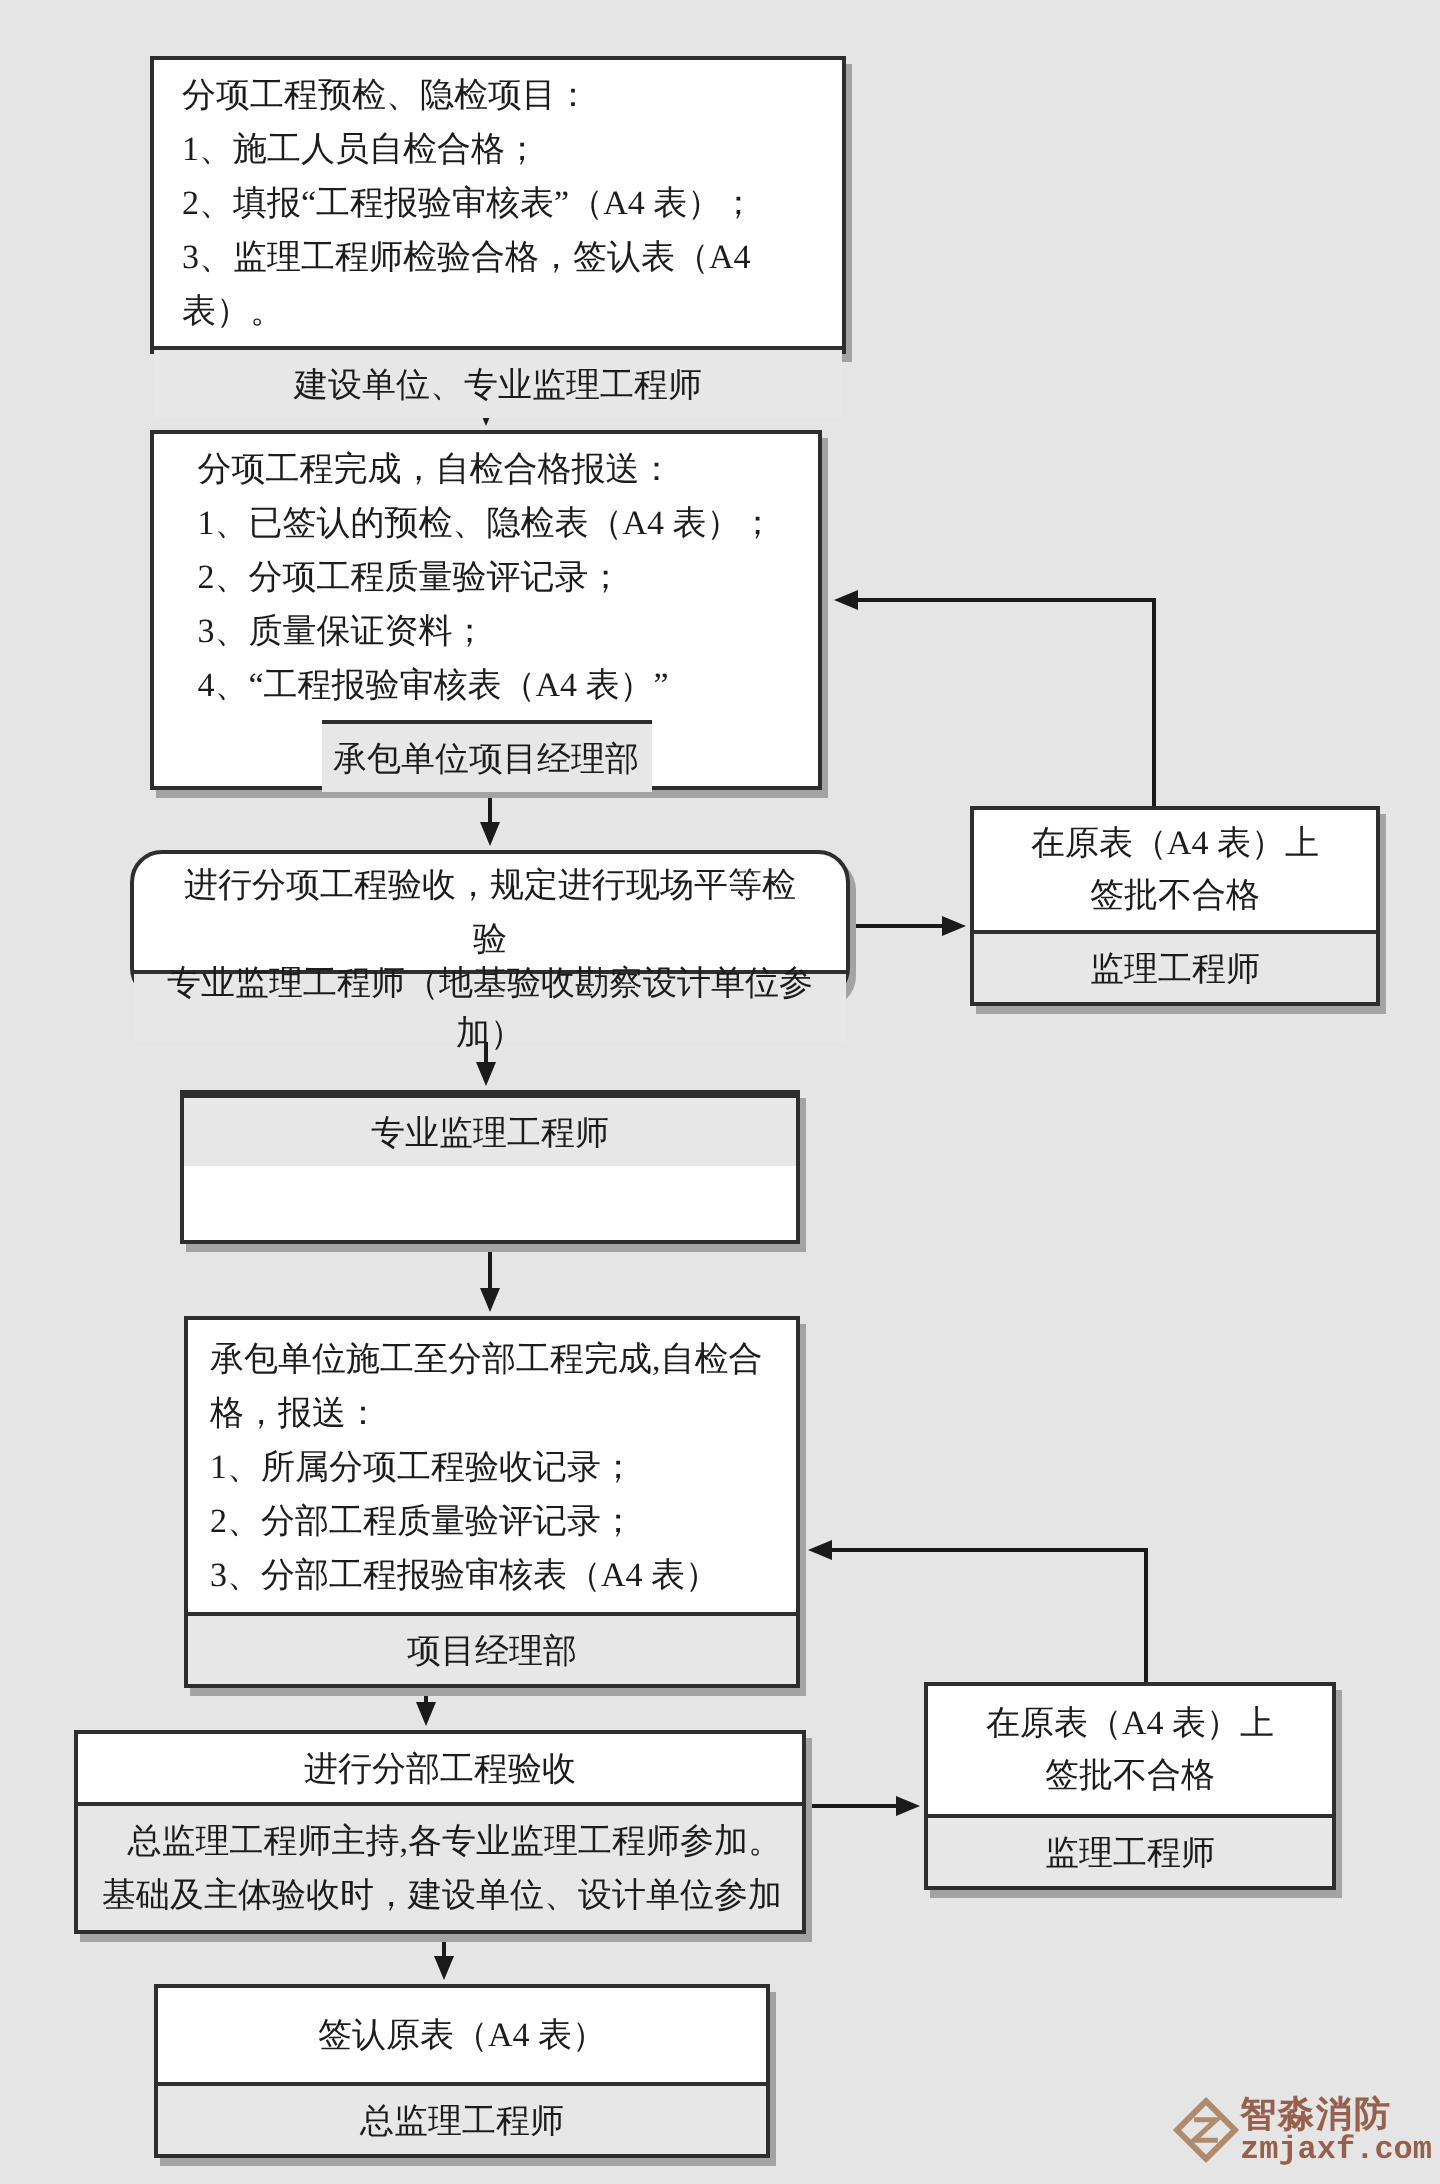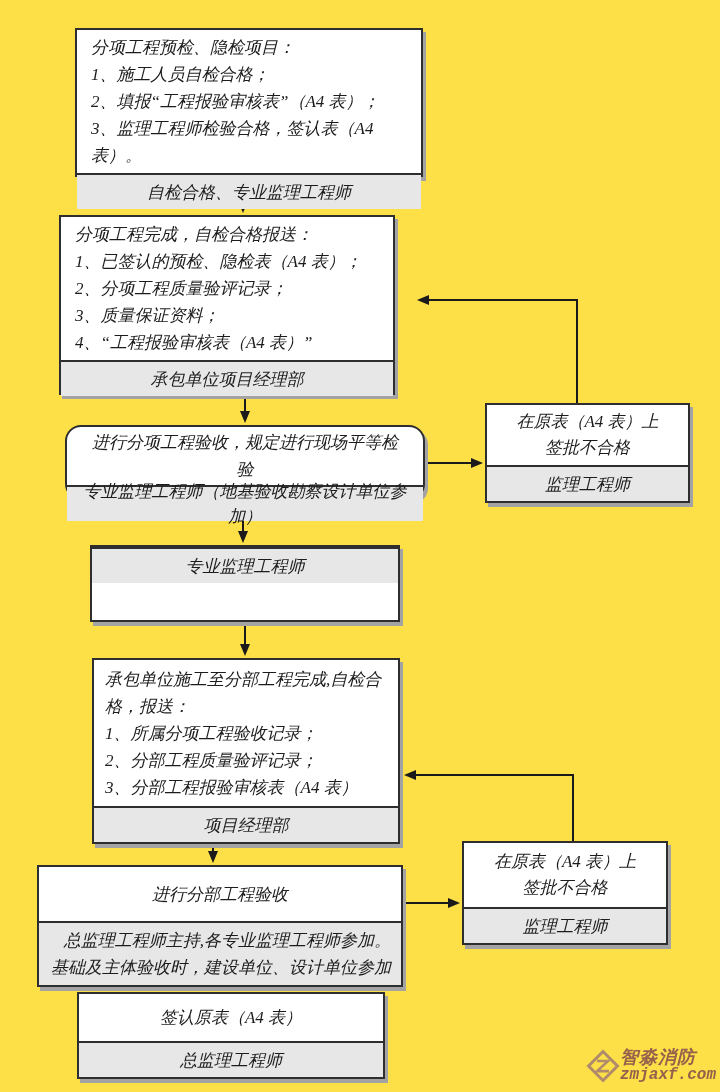--- a/index.html
+++ b/index.html
@@ -1,19 +1,19 @@
 <!DOCTYPE html>
 <html><head>
 <meta charset="utf-8">
 <style>
   html,body{margin:0;padding:0;background:#ffffff;}
   #stage{
-    position:relative;width:720px;height:1092px;background:#fde047;
+    position:relative;width:720px;height:1092px;background:#e5e5e5;
     font-family:"Liberation Serif","DejaVu Serif",serif;
-    color:#1c1c1c;overflow:hidden;font-style:italic;
+    color:#1c1c1c;overflow:hidden;
   }
   .fbox{
     position:absolute;box-sizing:border-box;
     border:2px solid #2e2e2e;background:#ffffff;
     box-shadow:3px 4px 0 #a3a3a3;
     display:flex;flex-direction:column;
   }
   .fbody{
     flex:1;display:flex;flex-direction:column;justify-content:center;
     padding:4px 14px;font-size:17px;line-height:27px;text-align:left;
@@ -22,21 +22,21 @@
   .factor{
     border-top:2px solid #2e2e2e;background:#e7e7e7;
     display:flex;align-items:center;justify-content:center;
     font-size:17px;line-height:25px;text-align:center;
     padding:4px 6px;min-height:26px;
   }
   .factor.left{justify-content:flex-start;text-align:right;padding:4px 10px;line-height:27px;}
   svg.wires{position:absolute;left:0;top:0;width:720px;height:1092px;pointer-events:none;}
   .watermark{
     position:absolute;right:4px;bottom:8px;
-    display:flex;align-items:center;gap:0;
+    display:flex;gap:0;
     font-family:"Liberation Sans","DejaVu Sans",sans-serif;
   }
   .wm-text{display:flex;flex-direction:column;line-height:1.05;}
   .wm-brand{font-size:18px;font-weight:bold;color:#96604c;letter-spacing:1px;}
   .wm-domain{font-size:16px;font-weight:bold;color:#96604c;font-family:"Liberation Mono","DejaVu Sans Mono",monospace;}
 </style>
 </head>
 <body>
 
 <div id="stage">
@@ -59,24 +59,24 @@
     <path d="M573,841 L573,775 L407,775" stroke="#1a1a1a" stroke-width="2" fill="none" marker-end="url(#arr)"></path>
   </svg>
 
   <div class="fbox" style="left:75px;top:28px;width:348px;height:149px;">
     <div class="fbody">
       <div>分项工程预检、隐检项目：</div>
       <div>1、施工人员自检合格；</div>
       <div>2、填报“工程报验审核表”（A4 表）；</div>
       <div>3、监理工程师检验合格，签认表（A4 表）。</div>
     </div>
-    <div class="factor">自检合格、专业监理工程师</div>
+    <div class="factor">建设单位、专业监理工程师</div>
   </div>
 
-  <div class="fbox" style="left:59px;top:215px;width:336px;height:180px;">
+  <div class="fbox" style="left:75px;top:215px;width:336px;height:180px;align-items:center;">
     <div class="fbody">
       <div>分项工程完成，自检合格报送：</div>
       <div>1、已签认的预检、隐检表（A4 表）；</div>
       <div>2、分项工程质量验评记录；</div>
       <div>3、质量保证资料；</div>
       <div>4、“工程报验审核表（A4 表）”</div>
     </div>
     <div class="factor">承包单位项目经理部</div>
   </div>
 
@@ -100,21 +100,21 @@
   <div class="fbox" style="left:92px;top:658px;width:308px;height:186px;">
     <div class="fbody" style="padding:4px 11px;">
       <div>承包单位施工至分部工程完成,自检合格，报送：</div>
       <div>1、所属分项工程验收记录；</div>
       <div>2、分部工程质量验评记录；</div>
       <div>3、分部工程报验审核表（A4 表）</div>
     </div>
     <div class="factor">项目经理部</div>
   </div>
 
-  <div class="fbox" style="left:37px;top:865px;width:366px;height:122px;">
+  <div class="fbox" style="left:37px;top:865px;width:366px;height:102px;">
     <div class="fbody center">进行分部工程验收</div>
     <div class="factor left">总监理工程师主持,各专业监理工程师参加。基础及主体验收时，建设单位、设计单位参加</div>
   </div>
 
   <div class="fbox" style="left:462px;top:841px;width:206px;height:104px;">
     <div class="fbody center" style="line-height:26px;">
       <div>在原表（A4 表）上</div>
       <div>签批不合格</div>
     </div>
     <div class="factor">监理工程师</div>

